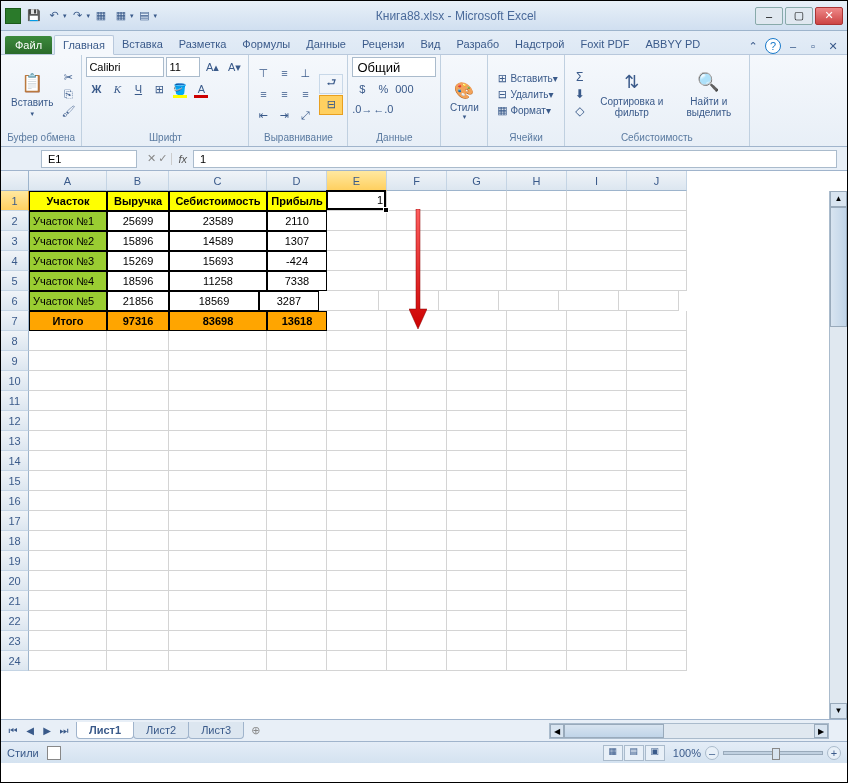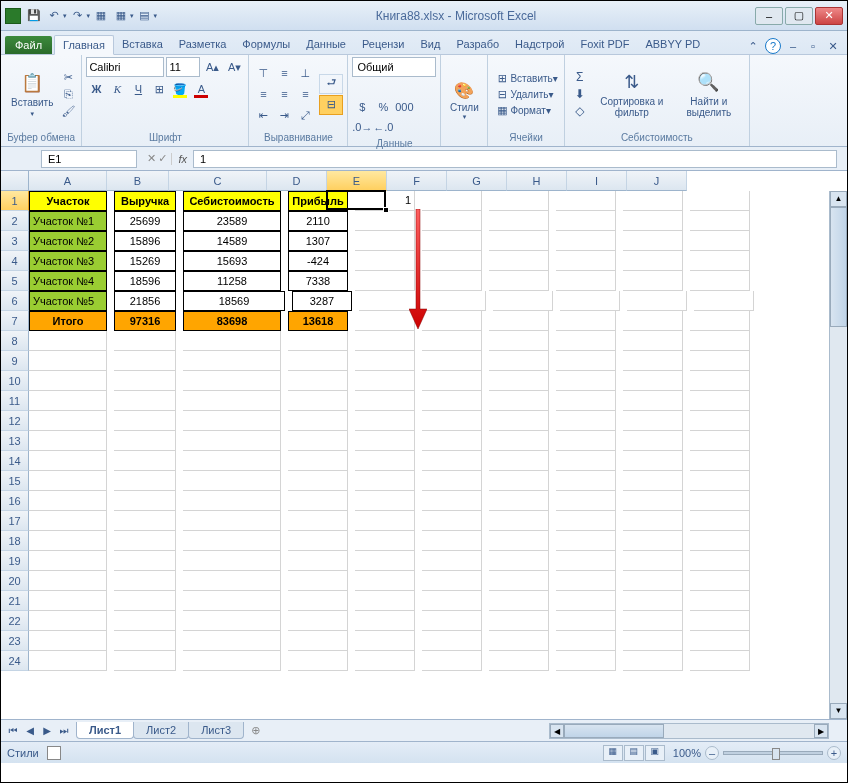--- a/index.html
+++ b/index.html
@@ -39,21 +39,21 @@
 .font-size { width: 34px; }
 .btn-row { display: flex; gap: 1px; }
 .rb { width: 20px; height: 20px; display: flex; align-items: center; justify-content: center; font-size: 11px; color: #3a5a8a; border: 1px solid transparent; }
 .rb.bold { font-weight: bold; }
 .rb.italic { font-style: italic; font-family: serif; }
 .rb.underline { text-decoration: underline; }
 .align-grid { display: grid; grid-template-columns: repeat(3, 20px); grid-template-rows: repeat(2, 20px); gap: 1px; }
 .wrap-merge { display: flex; flex-direction: column; gap: 1px; margin-left: 4px; }
 .wrap-merge .rb { width: 24px; border: 1px solid #c8d8e8; }
 .wrap-merge .rb.active { background: #ffd060; border-color: #e8a020; }
-.num-combo { border: 1px solid #abc; background: #fff; font-size: 11px; padding: 1px 4px; width: 84px; height: 20px; margin-bottom: 20px; }
+.num-combo { border: 1px solid #abc; background: #fff; font-size: 13px; padding: 1px 4px; width: 84px; height: 20px; margin-bottom: 2px; }
 .styles-btn { display: flex; flex-direction: column; align-items: center; padding: 2px 4px; font-size: 10px; color: #3a5a8a; }
 .styles-btn .icon { width: 30px; height: 24px; font-size: 16px; display: flex; align-items: center; justify-content: center; }
 .cells-col { display: flex; flex-direction: column; gap: 1px; }
 .cells-col .crow { display: flex; align-items: center; font-size: 10px; color: #3a5a8a; white-space: nowrap; padding: 1px 2px; }
 .cells-col .crow .ci { width: 16px; font-size: 11px; text-align: center; }
 .edit-col { display: flex; flex-direction: column; gap: 1px; padding: 2px; }
 .edit-col span { font-size: 12px; color: #3a5a8a; width: 18px; height: 16px; display: flex; align-items: center; justify-content: center; }
 
 
 .formula-bar { height: 24px; border-bottom: 1px solid #a0b4cc; display: flex; align-items: center; background: #e8eff7; }
@@ -66,21 +66,21 @@
 .grid-area { position: relative; height: 548px; overflow: hidden; display: flex; }
 .row-hdr-col { width: 28px; }
 .corner { height: 20px; background: linear-gradient(#f0f4f8, #dce6f0); border-right: 1px solid #9db4cc; border-bottom: 1px solid #9db4cc; }
 .row-hdr { height: 20px; background: linear-gradient(#f0f4f8, #dce6f0); border-right: 1px solid #9db4cc; border-bottom: 1px solid #c4d4e4; font-size: 11px; color: #3a5a8a; text-align: center; line-height: 20px; }
 .cols { flex: 1; overflow: hidden; }
 .col-hdrs { display: flex; height: 20px; }
 .col-hdr { background: linear-gradient(#f0f4f8, #dce6f0); border-right: 1px solid #c4d4e4; border-bottom: 1px solid #9db4cc; font-size: 11px; color: #3a5a8a; text-align: center; line-height: 20px; }
 .col-hdr.sel { background: linear-gradient(#ffe8a0, #ffd060); border-bottom-color: #e8a020; }
 .row-hdr.sel { background: linear-gradient(#ffe8a0, #ffd060); border-right-color: #e8a020; }
 .cells { position: relative; }
-.row { display: flex; height: 20px; gap: 7px; }
+.row { display: flex; height: 20px; }
 .cell { border-right: 1px solid #d4d4d4; border-bottom: 1px solid #d4d4d4; font-size: 11px; padding: 0 3px; line-height: 19px; white-space: nowrap; overflow: hidden; }
 .cell.num { text-align: right; }
 .cell.ctr { text-align: center; }
 .cell.hdr { background: #ffff00; font-weight: bold; text-align: center; border: 1px solid #000; }
 .cell.rowlbl { background: #9acd32; border: 1px solid #000; }
 .cell.data { border: 1px solid #000; }
 .cell.total { background: #ffa500; font-weight: bold; text-align: center; border: 1px solid #000; }
 .active-cell { position: absolute; border: 2px solid #000; pointer-events: none; }
 .fill-handle { position: absolute; width: 6px; height: 6px; background: #000; border: 1px solid #fff; }
 .drag-arrow { position: absolute; width: 18px; height: 120px; }
@@ -393,21 +393,21 @@
           <div class="cell" style="width: 60px;"></div>
           <div class="cell" style="width: 60px;"></div>
           <div class="cell" style="width: 60px;"></div>
           <div class="cell" style="width: 60px;"></div>
           <div class="cell" style="width: 60px;"></div>
           <div class="cell" style="width: 60px;"></div>
         </div>
         <div class="row">
           <div class="cell rowlbl" style="width: 78px;">Участок №5</div>
           <div class="cell data ctr" style="width: 62px;">21856</div>
-          <div class="cell data ctr" style="width: 102px;">18569</div>
+          <div class="cell data ctr" style="width: 90px;">18569</div>
           <div class="cell data ctr" style="width: 60px;">3287</div>
           <div class="cell" style="width: 60px;"></div>
           <div class="cell" style="width: 60px;"></div>
           <div class="cell" style="width: 60px;"></div>
           <div class="cell" style="width: 60px;"></div>
           <div class="cell" style="width: 60px;"></div>
           <div class="cell" style="width: 60px;"></div>
         </div>
         <div class="row">
           <div class="cell total" style="width: 78px;">Итого</div>

